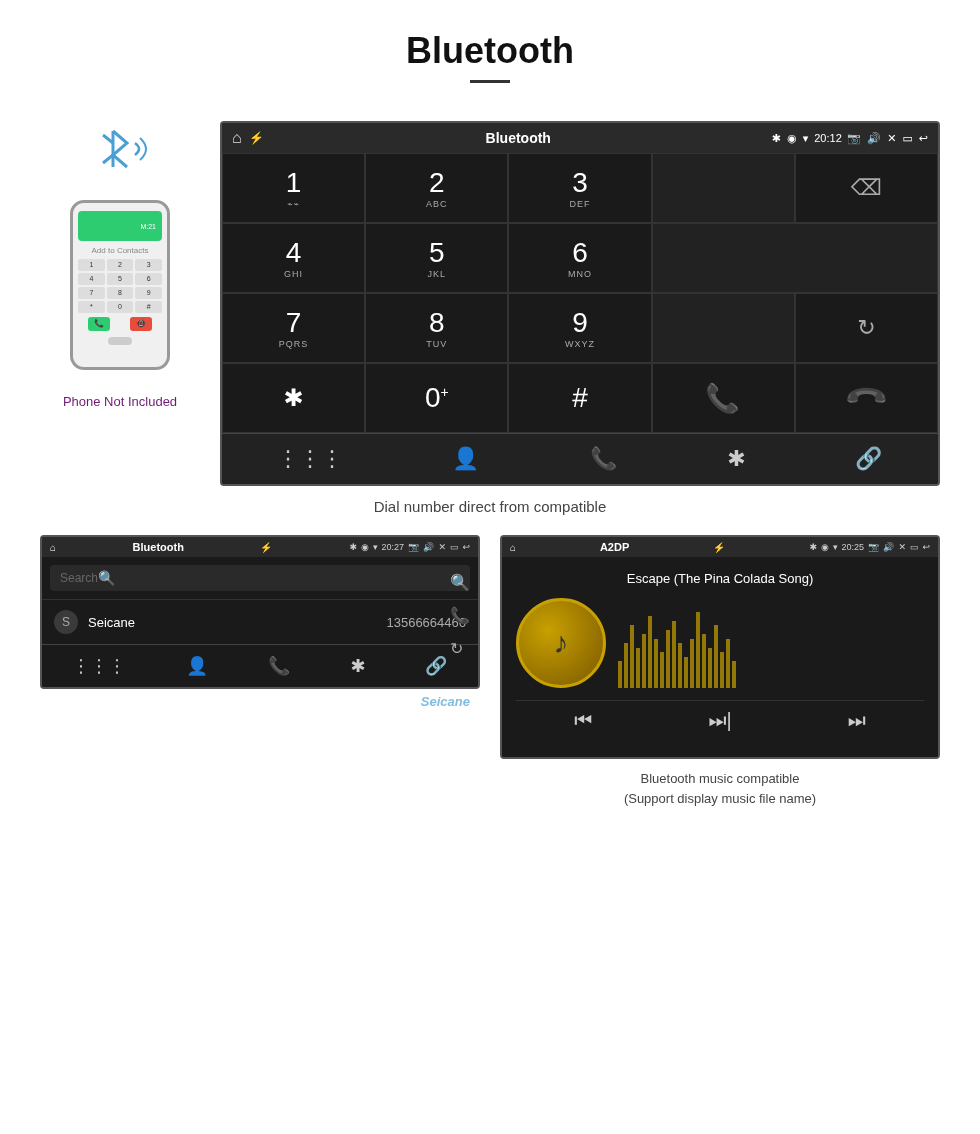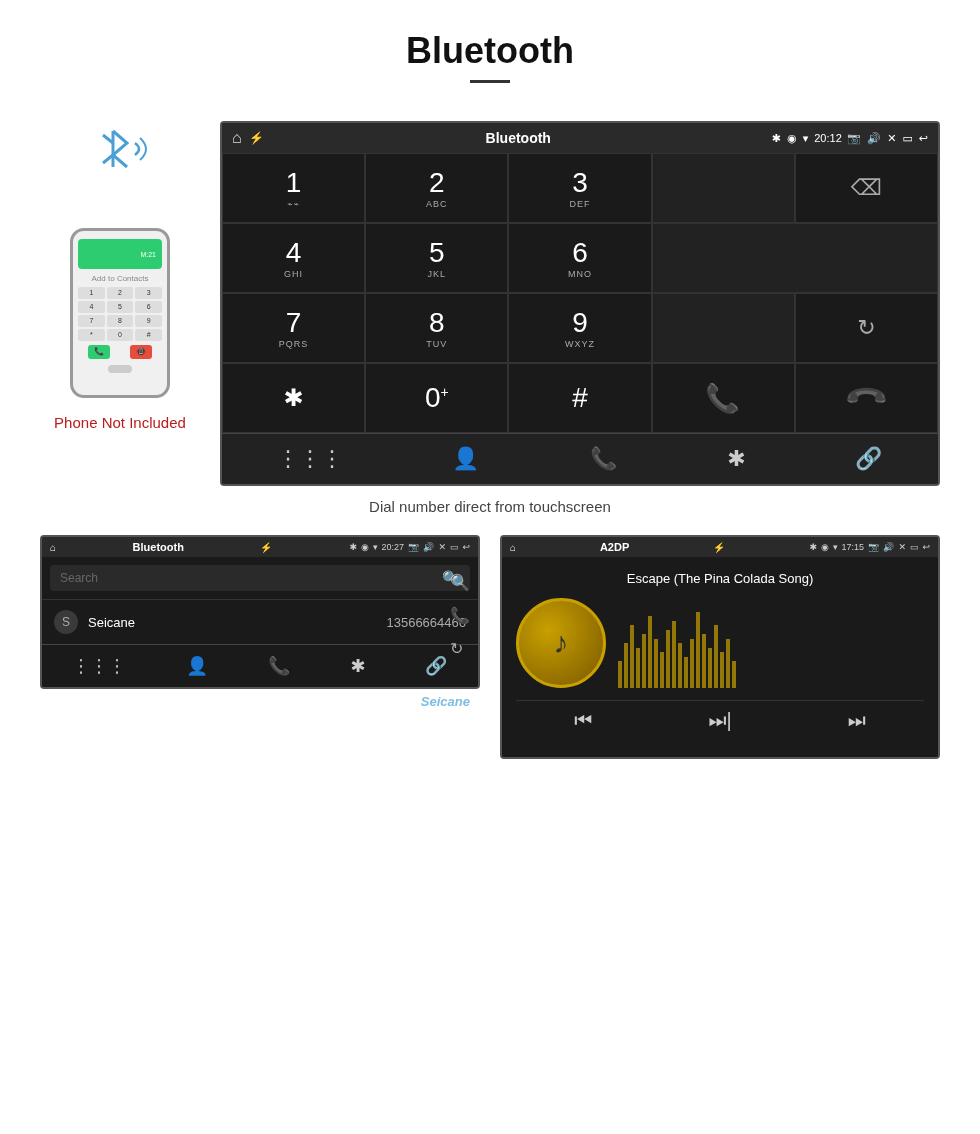--- a/index.html
+++ b/index.html
@@ -60,21 +60,20 @@
       position: relative;
     }
     .phone-mockup {
       width: 100px;
       height: 170px;
       border: 3px solid #999;
       border-radius: 14px;
       background: #f0f0f0;
       position: relative;
       overflow: hidden;
-      margin-top: 28px;
     }
     .phone-screen {
       margin: 8px 5px 5px;
       background: #2ecc71;
       height: 30px;
       border-radius: 4px;
       display: flex;
       align-items: center;
       justify-content: flex-end;
       padding-right: 6px;
@@ -112,23 +111,23 @@
     .phone-btn.green { background: #2ecc71; color: white; }
     .phone-btn.red { background: #e74c3c; color: white; }
     .phone-home {
       width: 24px;
       height: 8px;
       background: #ccc;
       border-radius: 4px;
       margin: 6px auto 0;
     }
     .phone-not-included {
-      color: #b91c1c;
-      font-size: 15px;
-      margin-top: 16px;
+      color: #701a75;
+      font-size: 13px;
+      margin-top: 24px;
       text-align: center;
     }
 
     
     .android-screen-large {
       flex: 1;
       border-radius: 4px;
       overflow: hidden;
       border: 2px solid #555;
       background: #1a1a1a;
@@ -246,21 +245,20 @@
 
     
     .contacts-search {
       margin: 8px;
       background: #2a2a2a;
       border-radius: 4px;
       padding: 5px 10px;
       color: #888;
       font-size: 12px;
       display: flex;
-      justify-content: space-between;
       align-items: center;
     }
     .contacts-list-item {
       display: flex;
       align-items: center;
       padding: 10px 12px;
       border-top: 1px solid #333;
       color: white;
     }
     .contact-avatar {
@@ -509,21 +507,21 @@
     <div class="dial-bottom-bar">
       <span class="dial-bottom-icon">⋮⋮⋮</span>
       <span class="dial-bottom-icon">👤</span>
       <span class="dial-bottom-icon">📞</span>
       <span class="dial-bottom-icon">✱</span>
       <span class="dial-bottom-icon">🔗</span>
     </div>
   </div>
 </div>
 
-<p class="section-caption">Dial number direct from touchscreen</p>
+<p class="section-caption">Dial number direct from compatible</p>
 
 <div class="bottom-screenshots">
 
   <div class="screenshot-block">
     <div class="small-screen">
 
       <div class="small-topbar">
         <span>⌂</span>
         <span class="small-topbar-center">Bluetooth</span>
         <span>⚡</span>
@@ -577,21 +575,21 @@
     <div class="small-screen music-screen-wrapper">
 
       <div class="small-topbar">
         <span>⌂</span>
         <span class="small-topbar-center">A2DP</span>
         <span>⚡</span>
         <div class="small-topbar-right">
           <span>✱</span>
           <span>◉</span>
           <span>▾</span>
-          <span>17:15</span>
+          <span>20:25</span>
           <span>📷</span>
           <span>🔊</span>
           <span>✕</span>
           <span>▭</span>
           <span>↩</span>
         </div>
       </div>
 
       <div class="music-body">
         <div class="music-track-title">Escape (The Pina Colada Song)</div>
@@ -624,15 +622,19 @@
           </div>
         </div>
 
         <div class="music-controls">
           <span class="music-ctrl-btn">⏮</span>
           <span class="music-ctrl-btn">⏭|</span>
           <span class="music-ctrl-btn">⏭</span>
         </div>
       </div>
     </div>
+    <div class="screenshot-caption">
+      <span>Bluetooth music compatible</span><br>
+      <span>(Support display music file name)</span>
+    </div>
   </div>
 
 </div>
 
 </body></html>

